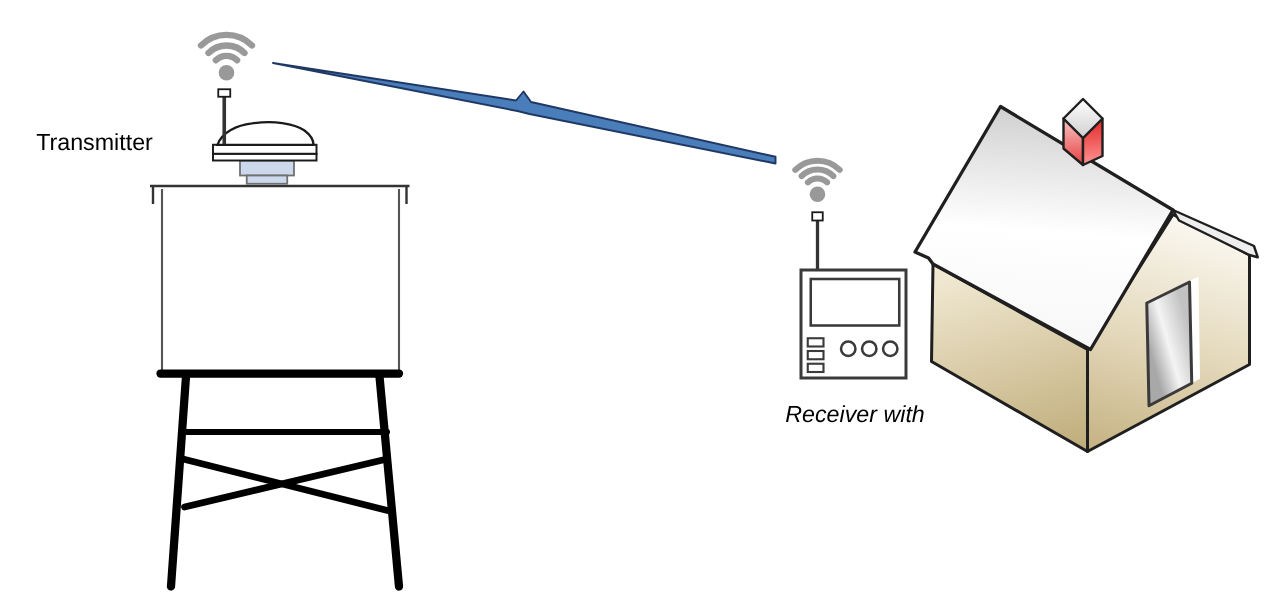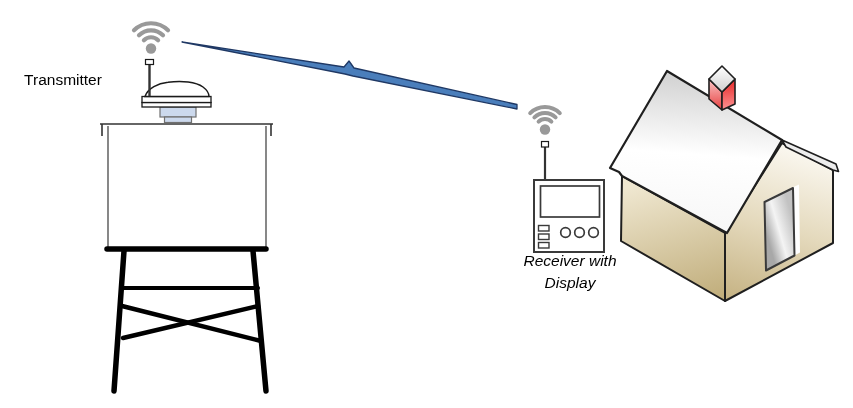--- a/index.html
+++ b/index.html
@@ -12,21 +12,21 @@
   }
   .stage svg{position:absolute;left:0;top:0;}
   .diagram-label{
     position:absolute;
     font-size:15.5px;
     line-height:22px;
     color:#000000;
     text-align:center;
     white-space:nowrap;
   }
-  .diagram-label span{display:block;}
+  .diagram-label span{display:block;margin-top:16px;}
   #transmitter-label{left:0px;top:69px;width:126px;}
   #receiver-label{left:500px;top:250px;width:140px;font-style:italic;}
 </style>
 </head>
 <body>
 
 <div class="stage">
 
   <svg width="853" height="408" viewBox="0 0 853 408">
     <defs>
@@ -142,16 +142,15 @@
       <circle cx="545" cy="129.5" r="5.2" fill="#999999" stroke="none"></circle>
     </g>
   </svg>
 
   <div id="transmitter-label" class="diagram-label">
     <span>Transmitter</span>
   </div>
 
   <div id="receiver-label" class="diagram-label">
     <span>Receiver with</span>
-    <span>Display</span>
   </div>
 
 </div>
 
 </body></html>

